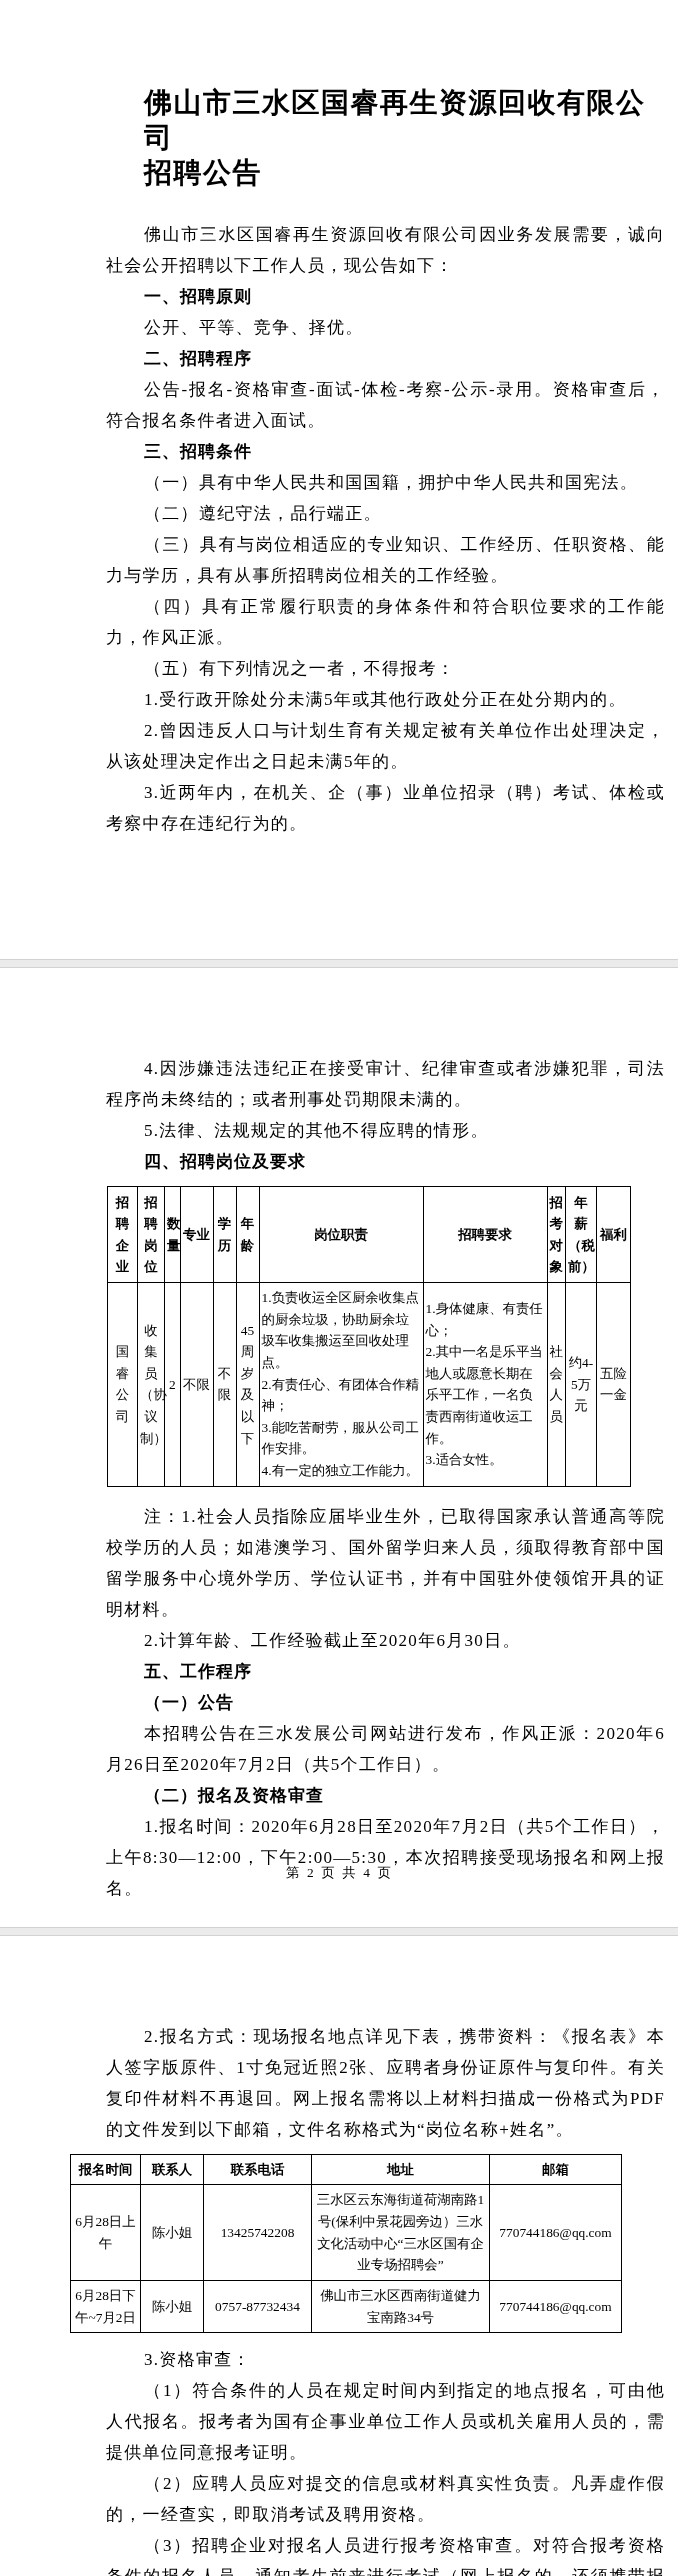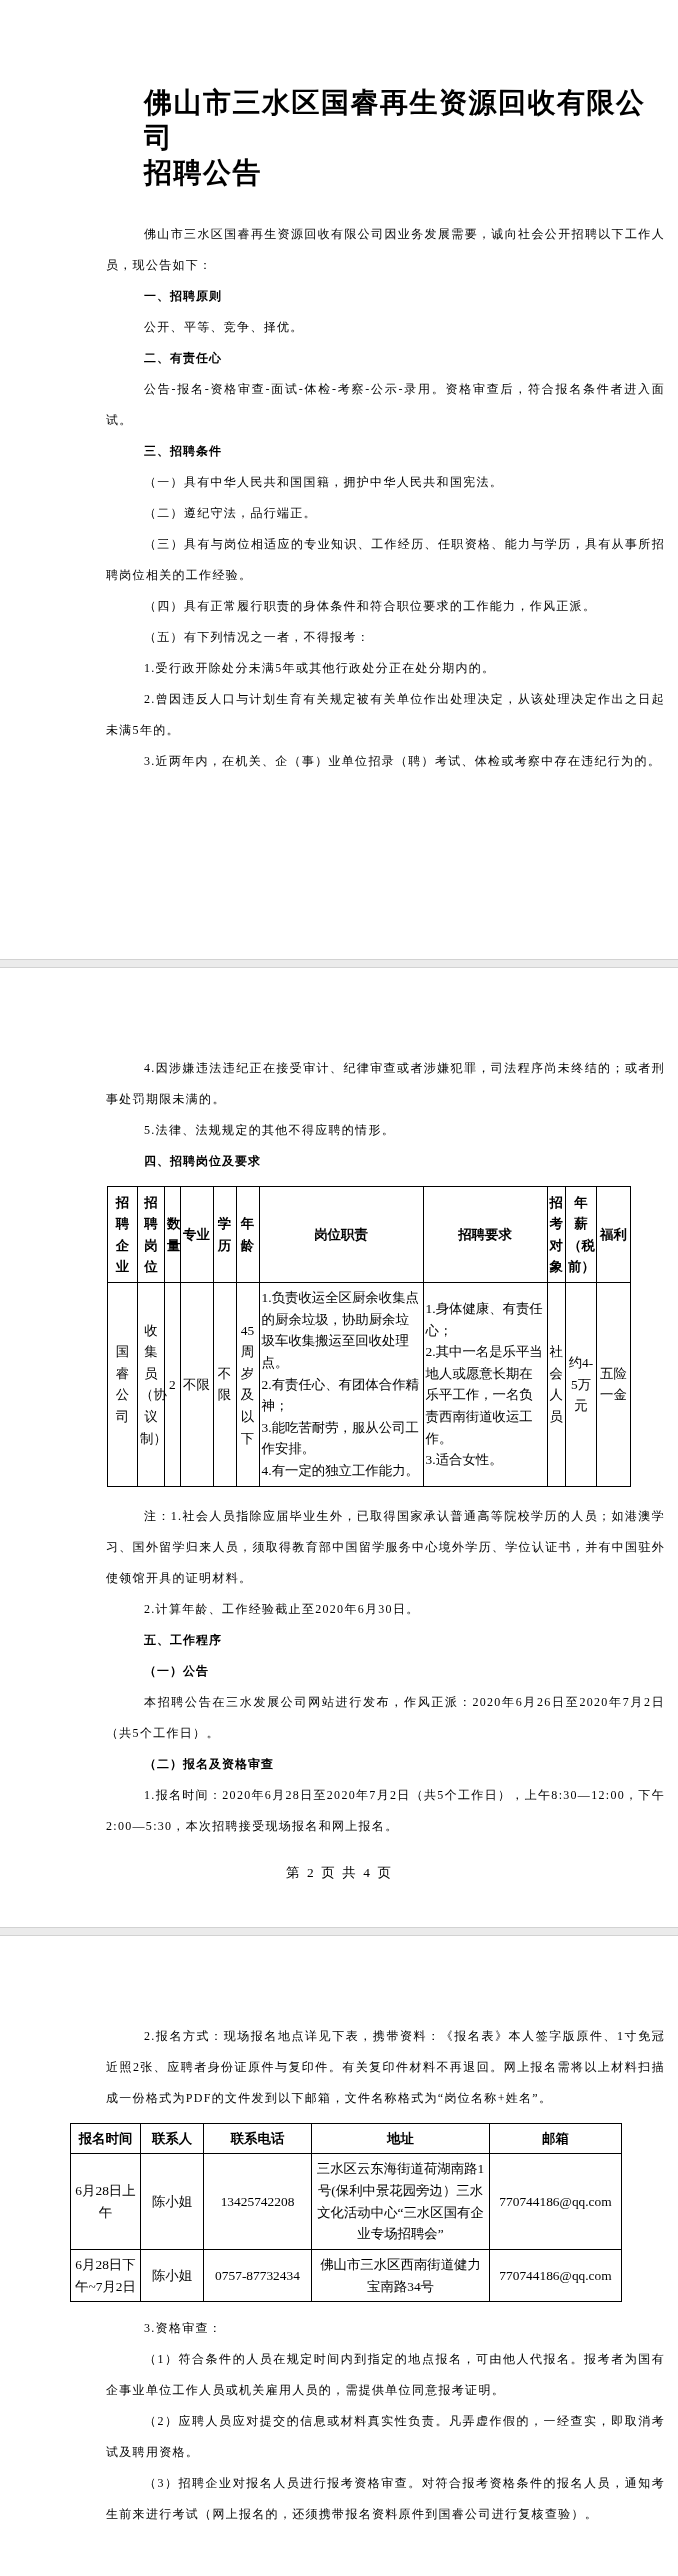--- a/index.html
+++ b/index.html
@@ -18,21 +18,21 @@
   }
   .page-gap{
     height:7.2px;background:#ebebeb;
     border-top:0.5px solid #d2d2d2;border-bottom:0.5px solid #d2d2d2;
   }
   .doc-title{
     margin:0 0 29px 38px;
     font-size:28px;line-height:35px;font-weight:700;letter-spacing:1.5px;
   }
   .para{
-    margin:0;font-size:12px;line-height:31px;letter-spacing:1.3px;
+    margin:0;font-size:17px;line-height:31px;letter-spacing:1.3px;
     text-indent:38px;text-align:justify;
   }
   .hd{
     font-weight:700;
     font-family:"Liberation Sans","DejaVu Sans",sans-serif;
     letter-spacing:1px;
   }
   .page-footer{
     position:absolute;left:0;right:0;bottom:45px;
     text-align:center;font-size:13.4px;letter-spacing:2.1px;
@@ -57,21 +57,21 @@
 <div class="doc">
 
   <section class="page">
     <h1 class="doc-title">
       <span>佛山市三水区国睿再生资源回收有限公司</span><br>
       <span>招聘公告</span>
     </h1>
     <p class="para">佛山市三水区国睿再生资源回收有限公司因业务发展需要，诚向社会公开招聘以下工作人员，现公告如下：</p>
     <p class="para hd">一、招聘原则</p>
     <p class="para">公开、平等、竞争、择优。</p>
-    <p class="para hd">二、有责任心</p>
+    <p class="para hd">二、招聘程序</p>
     <p class="para">公告-报名-资格审查-面试-体检-考察-公示-录用。资格审查后，符合报名条件者进入面试。</p>
     <p class="para hd">三、招聘条件</p>
     <p class="para">（一）具有中华人民共和国国籍，拥护中华人民共和国宪法。</p>
     <p class="para">（二）遵纪守法，品行端正。</p>
     <p class="para">（三）具有与岗位相适应的专业知识、工作经历、任职资格、能力与学历，具有从事所招聘岗位相关的工作经验。</p>
     <p class="para">（四）具有正常履行职责的身体条件和符合职位要求的工作能力，作风正派。</p>
     <p class="para">（五）有下列情况之一者，不得报考：</p>
     <p class="para">1.受行政开除处分未满5年或其他行政处分正在处分期内的。</p>
     <p class="para">2.曾因违反人口与计划生育有关规定被有关单位作出处理决定，从该处理决定作出之日起未满5年的。</p>
     <p class="para">3.近两年内，在机关、企（事）业单位招录（聘）考试、体检或考察中存在违纪行为的。</p>

